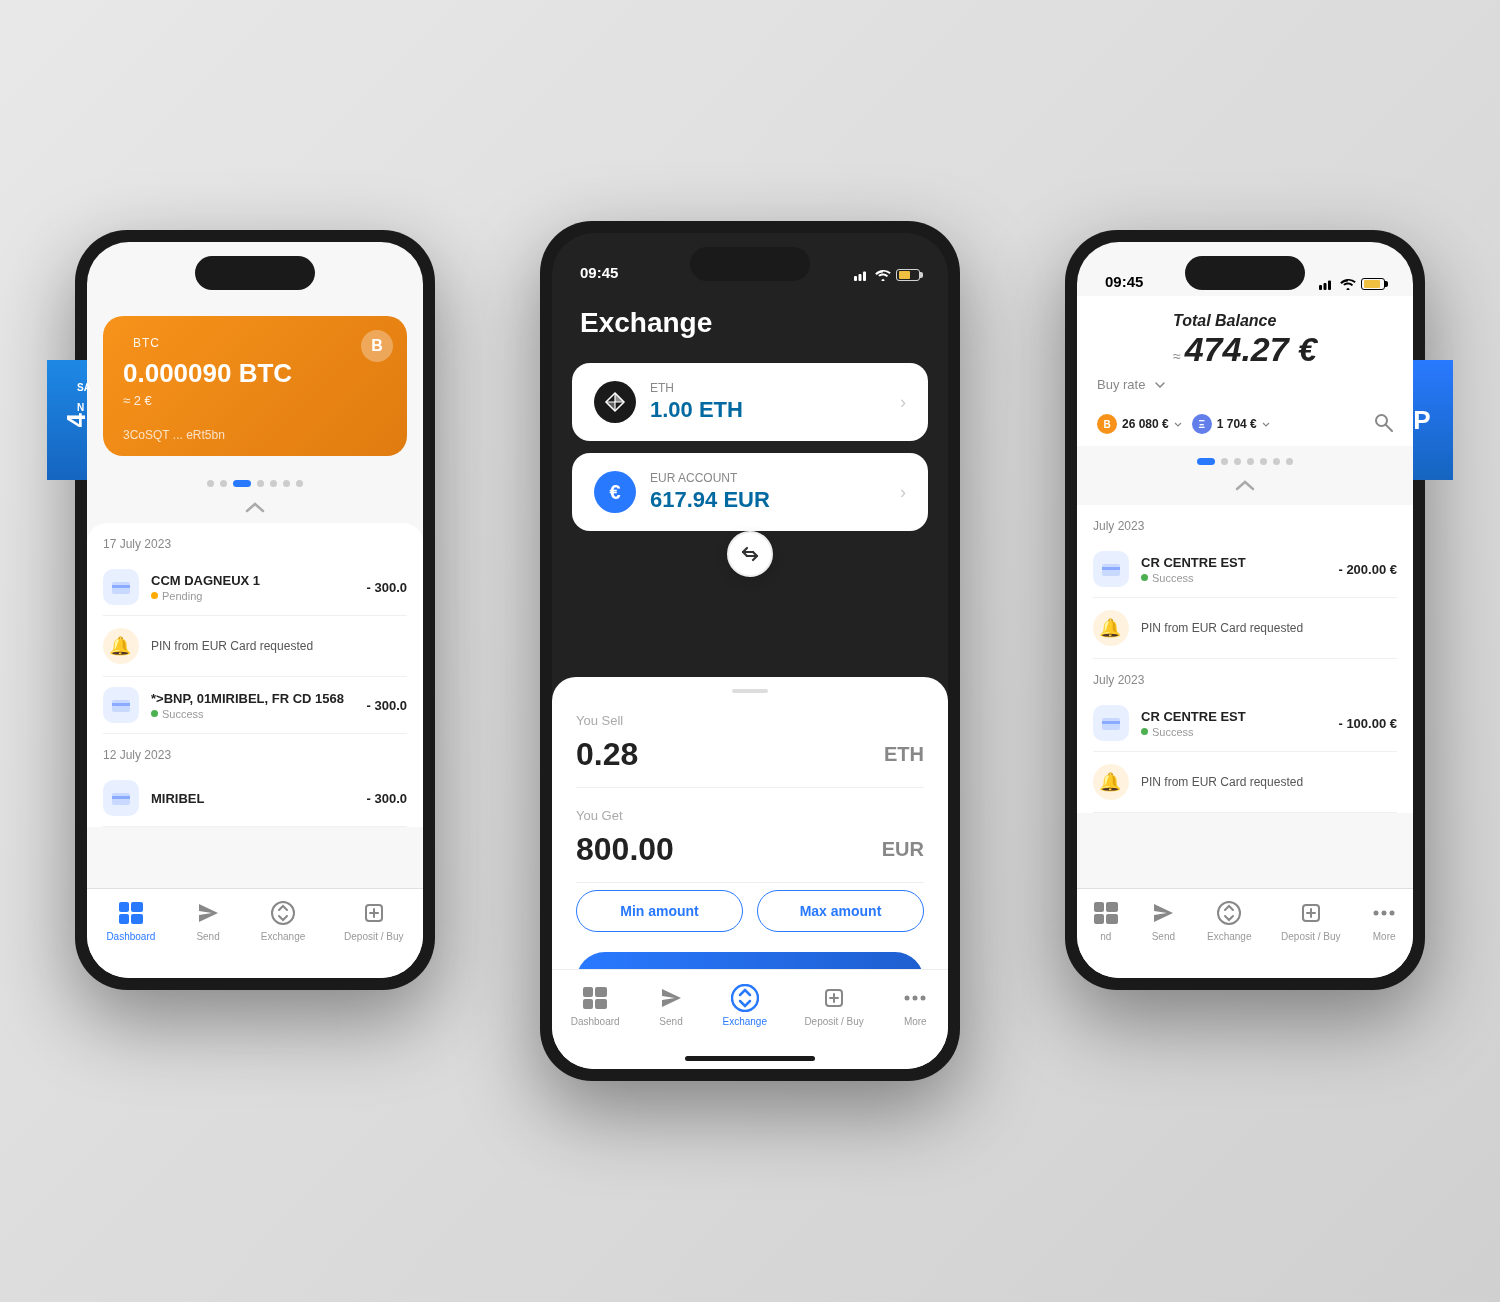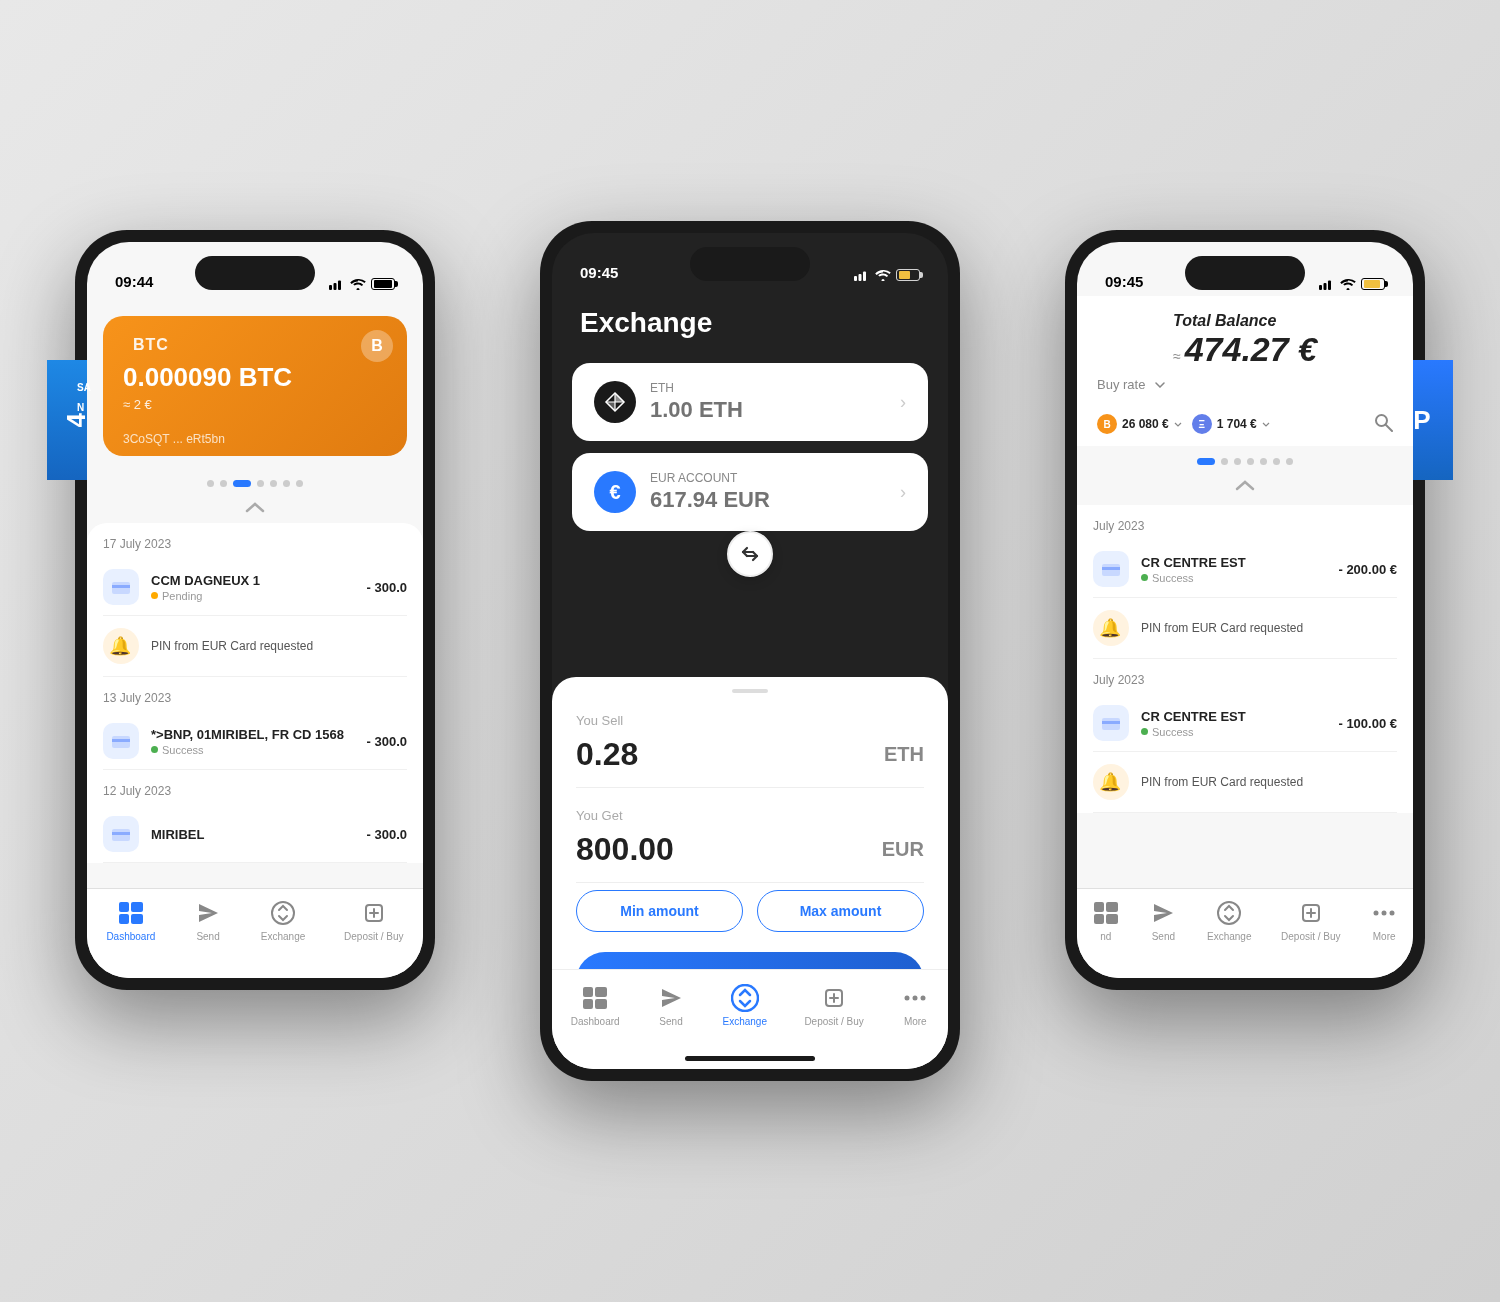--- a/index.html
+++ b/index.html
@@ -156,22 +156,22 @@
       background: linear-gradient(135deg, #f7931a, #e07b10);
       border-radius: 20px;
       padding: 20px;
       color: white;
       position: relative;
       height: 140px;
       overflow: hidden;
     }
 
     .btc-card-label {
-      font-size: 16px;
-      font-weight: 700;
+      font-size: 12px;
+      font-weight: 400;
       opacity: 0.9;
       letter-spacing: 1px;
       padding-left: 10px;
     }
 
     .btc-card-icon {
       position: absolute;
       top: 14px;
       right: 14px;
       width: 32px;
@@ -354,21 +354,21 @@
       align-items: center;
       justify-content: center;
     }
 
     .currency-icon.eur {
       background: #2979ff;
     }
 
     .currency-info {}
     .currency-sub { font-size: 12px; color: #888; font-weight: 500; }
-    .currency-value { font-size: 22px; font-weight: 700; color: #737373; margin-top: 2px; }
+    .currency-value { font-size: 22px; font-weight: 700; color: #0369a1; margin-top: 2px; }
 
     .chevron-right {
       color: #ccc;
       font-size: 18px;
     }
 
     .swap-btn {
       position: absolute;
       left: 50%;
       transform: translateX(-50%);
@@ -616,37 +616,20 @@
 
     <div style="position:absolute;top:130px;left:-28px;width:58px;height:120px;background:linear-gradient(180deg,#1e88e5,#1565c0);border-radius:0 16px 16px 0;z-index:0;display:flex;align-items:center;justify-content:center;overflow:hidden;">
       <div style="font-size:26px;font-weight:700;color:white;writing-mode:vertical-rl;transform:rotate(180deg);">4</div>
     </div>
 
     <div style="position:absolute;top:152px;left:2px;color:white;font-size:10px;font-weight:700;z-index:2;">SA</div>
     <div style="position:absolute;top:172px;left:2px;color:white;font-size:10px;font-weight:700;z-index:2;">N</div>
 
     <div class="phone-inner">
 
-      <div class="status-bar">
-        <span class="status-time">09:44</span>
-        <div class="status-icons">
-          <svg width="16" height="11" viewBox="0 0 16 11">
-              <rect x="0" y="6" width="3" height="5" rx="1" fill="#000"></rect>
-              <rect x="4.5" y="4" width="3" height="7" rx="1" fill="#000"></rect>
-              <rect x="9" y="1.5" width="3" height="9.5" rx="1" fill="#000"></rect>
-            </svg>
-          <svg width="16" height="12" viewBox="0 0 16 12">
-              <path d="M8 10a1.5 1.5 0 110 3 1.5 1.5 0 010-3zm0-3.5c1.5 0 2.8.6 3.8 1.6l1.4-1.4A7.9 7.9 0 008 4.5c-1.8 0-3.5.6-4.8 1.7l1.4 1.4A5.4 5.4 0 018 6.5zm0-4C10.5 2.5 12.7 3.5 14.4 5l1.4-1.4A10.4 10.4 0 008 1a10.4 10.4 0 00-7.8 3.6L1.6 6A8 8 0 018 3.5z" fill="#000"></path>
-            </svg>
-          <div style="width:24px;height:12px;border:1.5px solid #000;border-radius:3px;position:relative;display:flex;align-items:center;padding:1px 2px;">
-            <div style="flex:1;height:100%;background:#000;border-radius:1px;"></div>
-            <div style="position:absolute;right:-4px;top:50%;transform:translateY(-50%);width:3px;height:6px;background:#000;border-radius:0 2px 2px 0;"></div>
-          </div>
-        </div>
-      </div>
 
       <div class="dynamic-island"></div>
 
       <div class="content">
 
         <div class="card-area-left">
           <div class="btc-card">
             <div class="btc-card-label">BTC</div>
             <div class="btc-card-icon">B</div>
             <div class="btc-card-amount">0.000090 BTC</div>
@@ -688,21 +671,20 @@
               </div>
             </div>
             <div class="tx-amount">- 300.0</div>
           </div>
 
           <div class="notification-item">
             <div class="notif-icon">🔔</div>
             <div class="notif-text">PIN from EUR Card requested</div>
           </div>
 
-          <div class="tx-date">13 July 2023</div>
           <div class="tx-item">
             <div class="tx-icon">
               <svg width="18" height="14" viewBox="0 0 18 14">
                   <rect x="0" y="2" width="18" height="12" rx="2" fill="#c8d8ff"></rect>
                   <rect x="0" y="5" width="18" height="3" fill="#8aabff"></rect>
                 </svg>
             </div>
             <div class="tx-info">
               <div class="tx-name">*&gt;BNP, 01MIRIBEL, FR CD 1568</div>
               <div class="tx-status">

